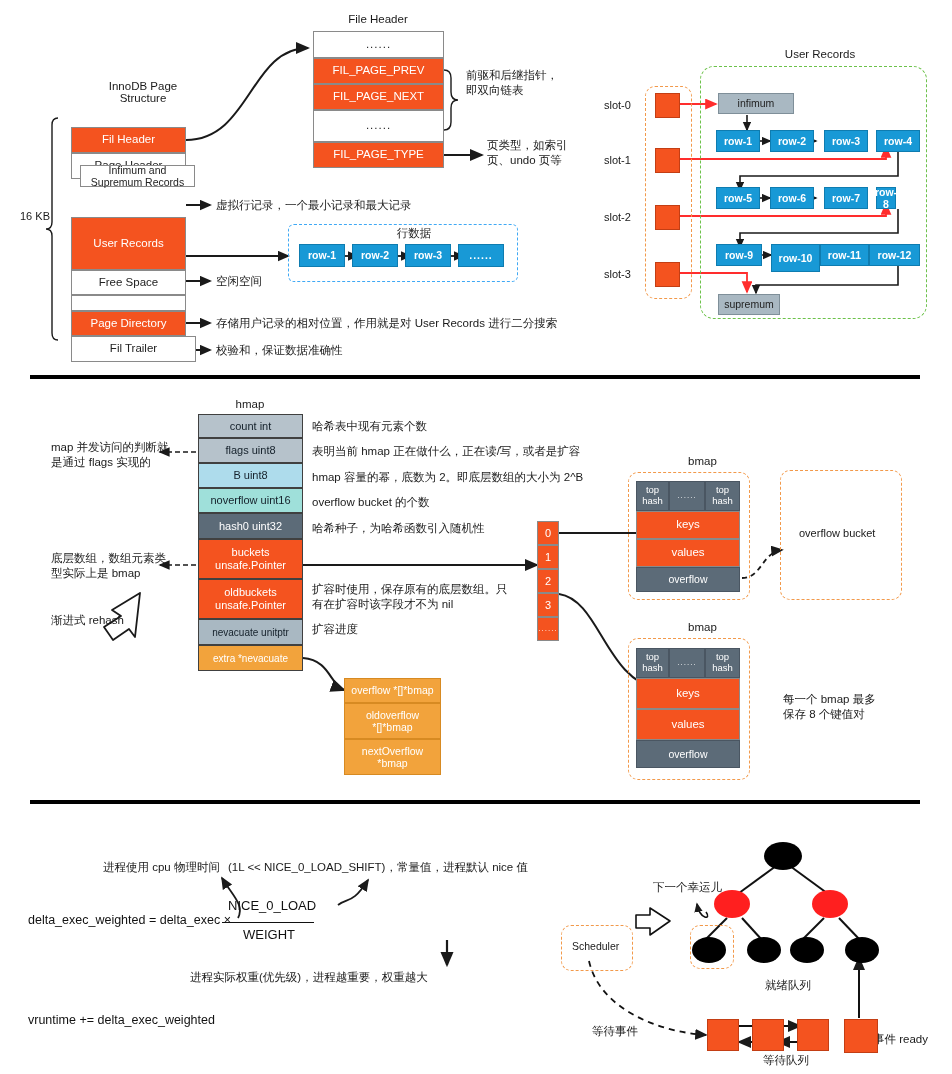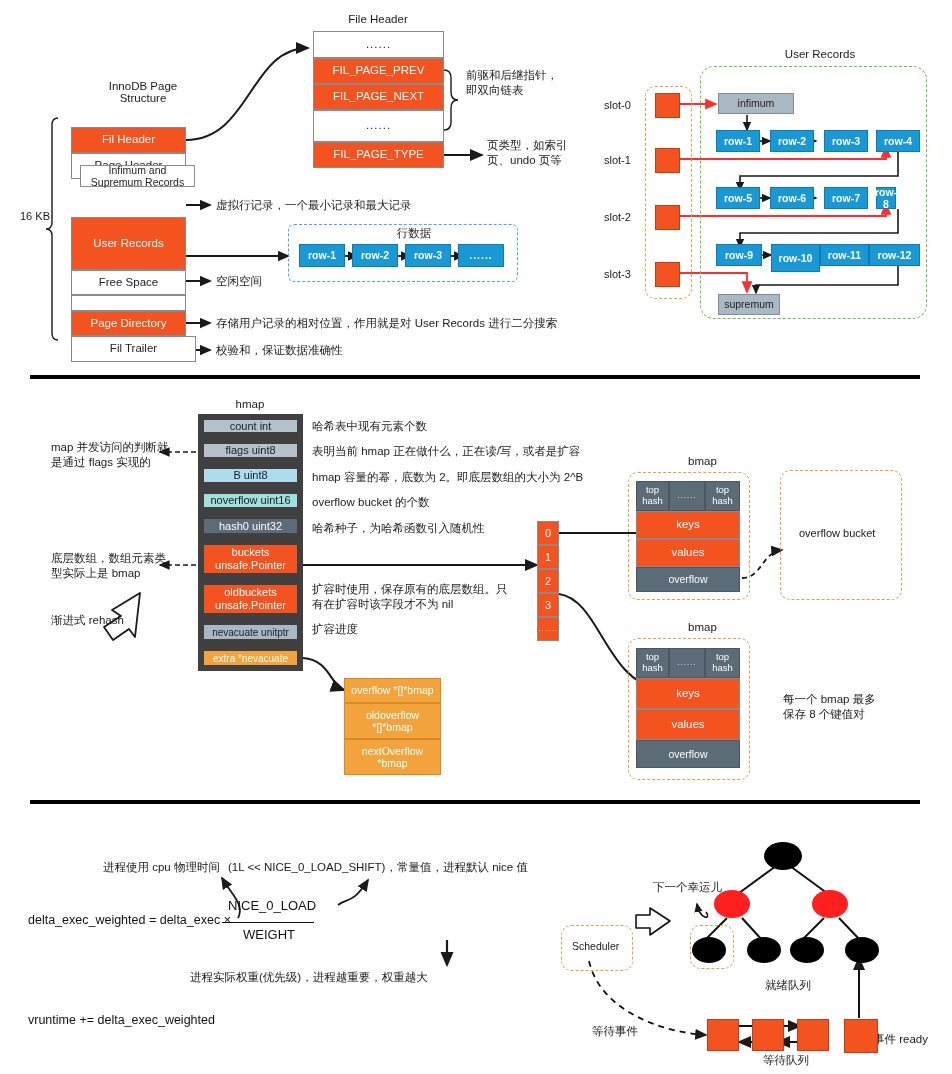--- a/index.html
+++ b/index.html
@@ -24,21 +24,21 @@
   .bx-blue{background:#1899D6;color:#fff;border:1px solid #0e7cb0;font-size:10.5px;font-weight:bold;}
   .bx-grayblue{background:#A9B8C2;color:#222;border:1px solid #7f8f99;font-size:10.5px;}
   .bx-slate{background:#5C6B78;color:#fff;border:1px solid #4a5662;font-size:10.5px;}
   .bx-amber{background:#F2A33C;color:#fff;border:1px solid #d78a22;font-size:11px;}
   .bx-sq-orange{background:#F4531F;border:1px solid #c33e14;}
 
   .dots{letter-spacing:1px;}
 
   
   .hrow{box-sizing:border-box;display:flex;align-items:center;justify-content:center;
-        text-align:center;border:6px solid #404040;font-size:11px;line-height:13px;}
+        text-align:center;border:1px solid #404040;font-size:11px;line-height:13px;}
   .c-gray{background:#B6C2CB;color:#14202a;}
   .c-lblue{background:#AEDCEC;color:#14202a;}
   .c-teal{background:#9FE0DA;color:#14202a;}
   .c-slate{background:#5C6B78;color:#fff;}
   .c-org{background:#F4531F;color:#fff;}
   .c-gray2{background:#A9B8C2;color:#14202a;}
   .c-amber{background:#F2A33C;color:#fff;}
 
   
   .dash-blue{border:1.6px dashed #3FA9F5;border-radius:6px;}

